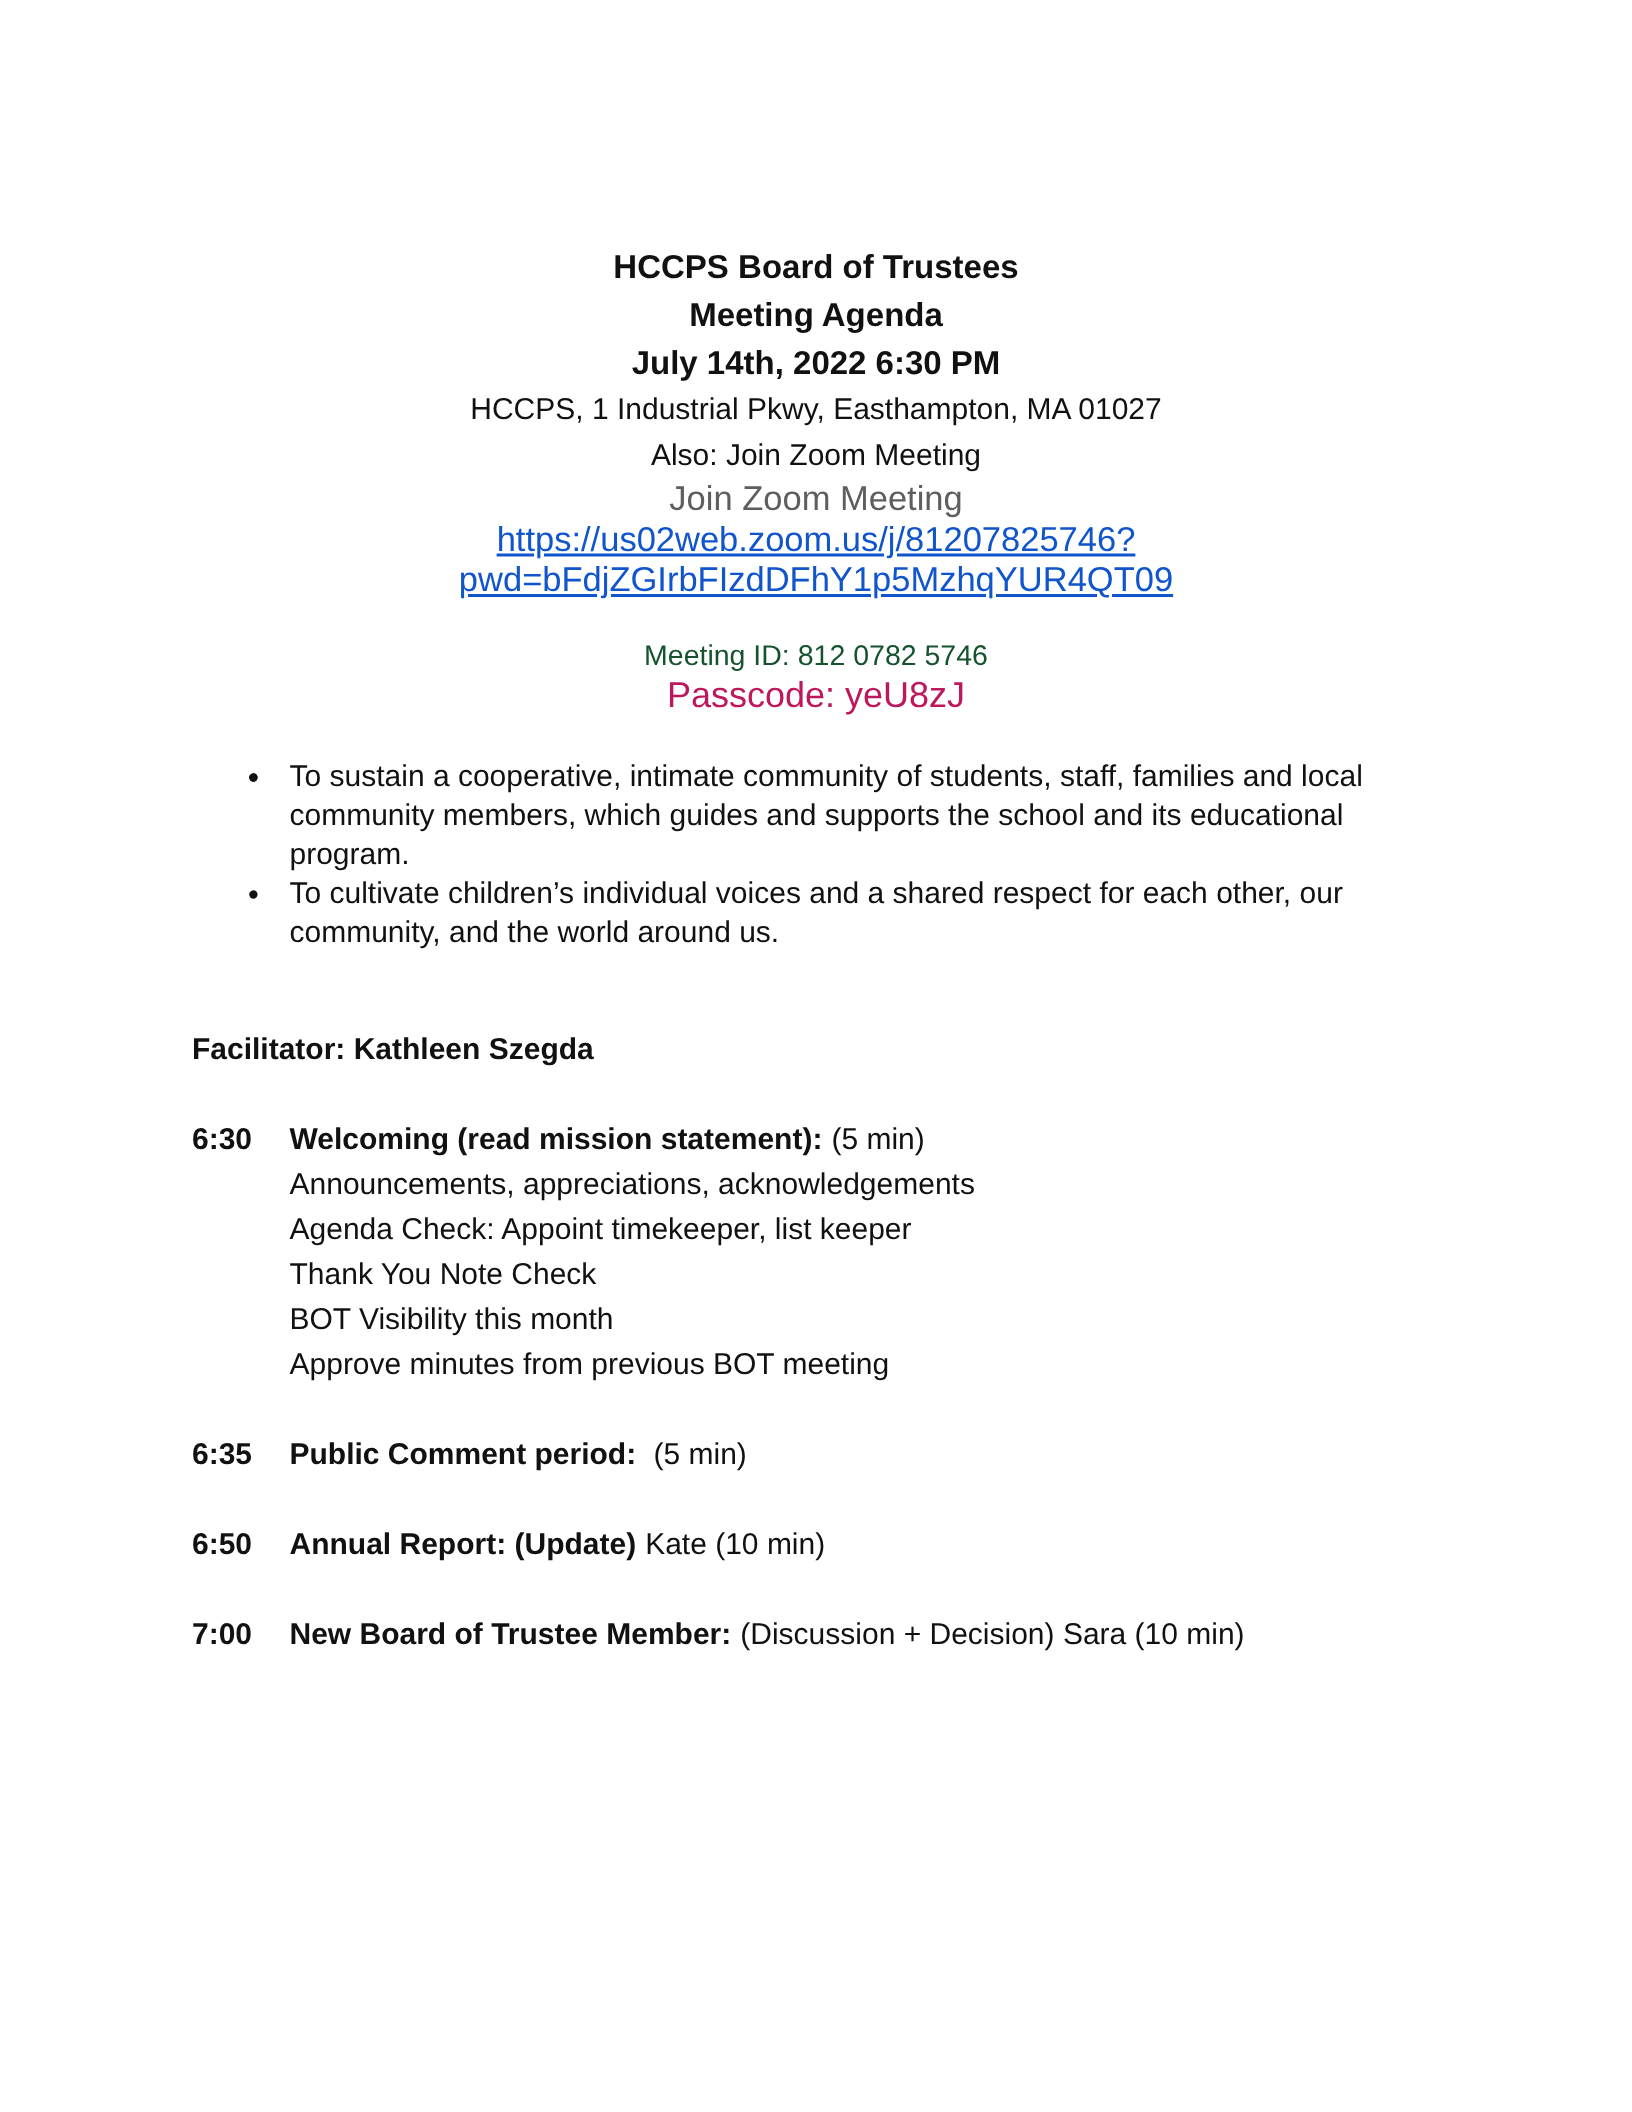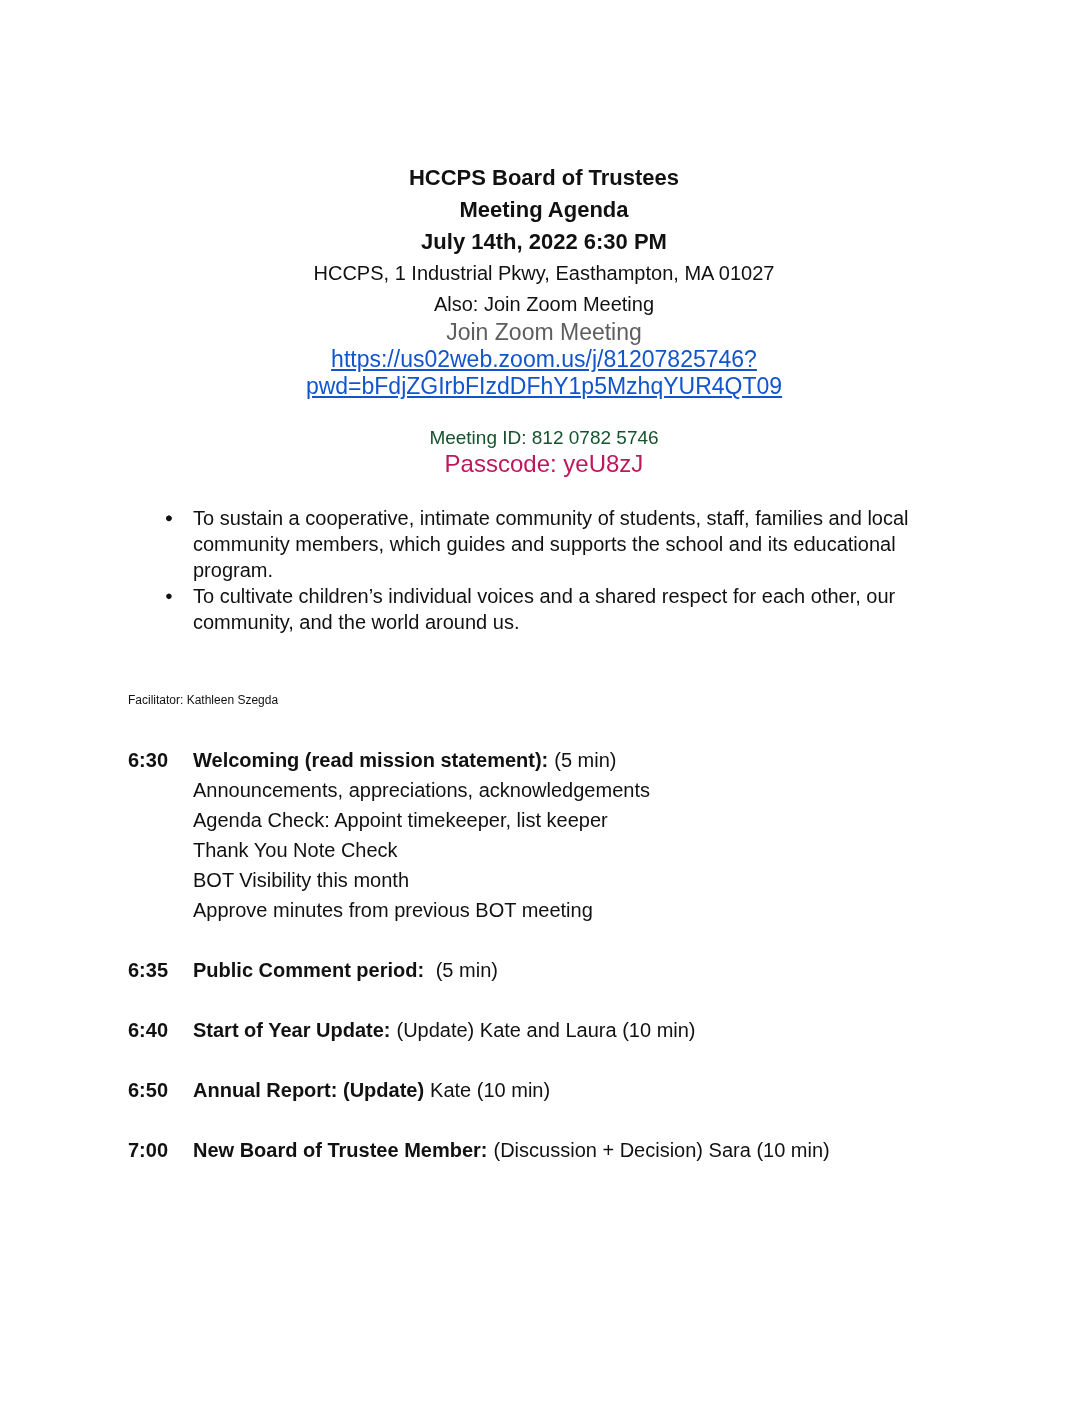--- a/index.html
+++ b/index.html
@@ -45,23 +45,23 @@
   }
   .m-bullet .dot {
     position: absolute;
     left: 37px;
     top: 0;
     font-size: 13px;
     line-height: 26px;
   }
   
   .facilitator {
-    font-size: 12px;
+    font-size: 20px;
     line-height: 30px;
-    font-weight: normal;
+    font-weight: bold;
     margin-bottom: 30px;
   }
   
   .agenda-item {
     display: flex;
     margin-bottom: 30px;
     font-size: 20px;
     line-height: 30px;
   }
   .agenda-item .time {
@@ -124,28 +124,20 @@
 
   <div class="agenda-item">
     <span class="time">6:35</span>
     <div class="content">
       <div class="titleline">
         <span class="t">Public Comment period:</span><span class="d"> (5 min)</span>
       </div>
     </div>
   </div>
 
-  <div class="agenda-item">
-    <span class="time">6:40</span>
-    <div class="content">
-      <div class="titleline">
-        <span class="t">Start of Year Update:</span><span class="d">(Update) Kate and Laura (10 min)</span>
-      </div>
-    </div>
-  </div>
 
   <div class="agenda-item">
     <span class="time">6:50</span>
     <div class="content">
       <div class="titleline">
         <span class="t">Annual Report: (Update)</span><span class="d">Kate (10 min)</span>
       </div>
     </div>
   </div>
 

